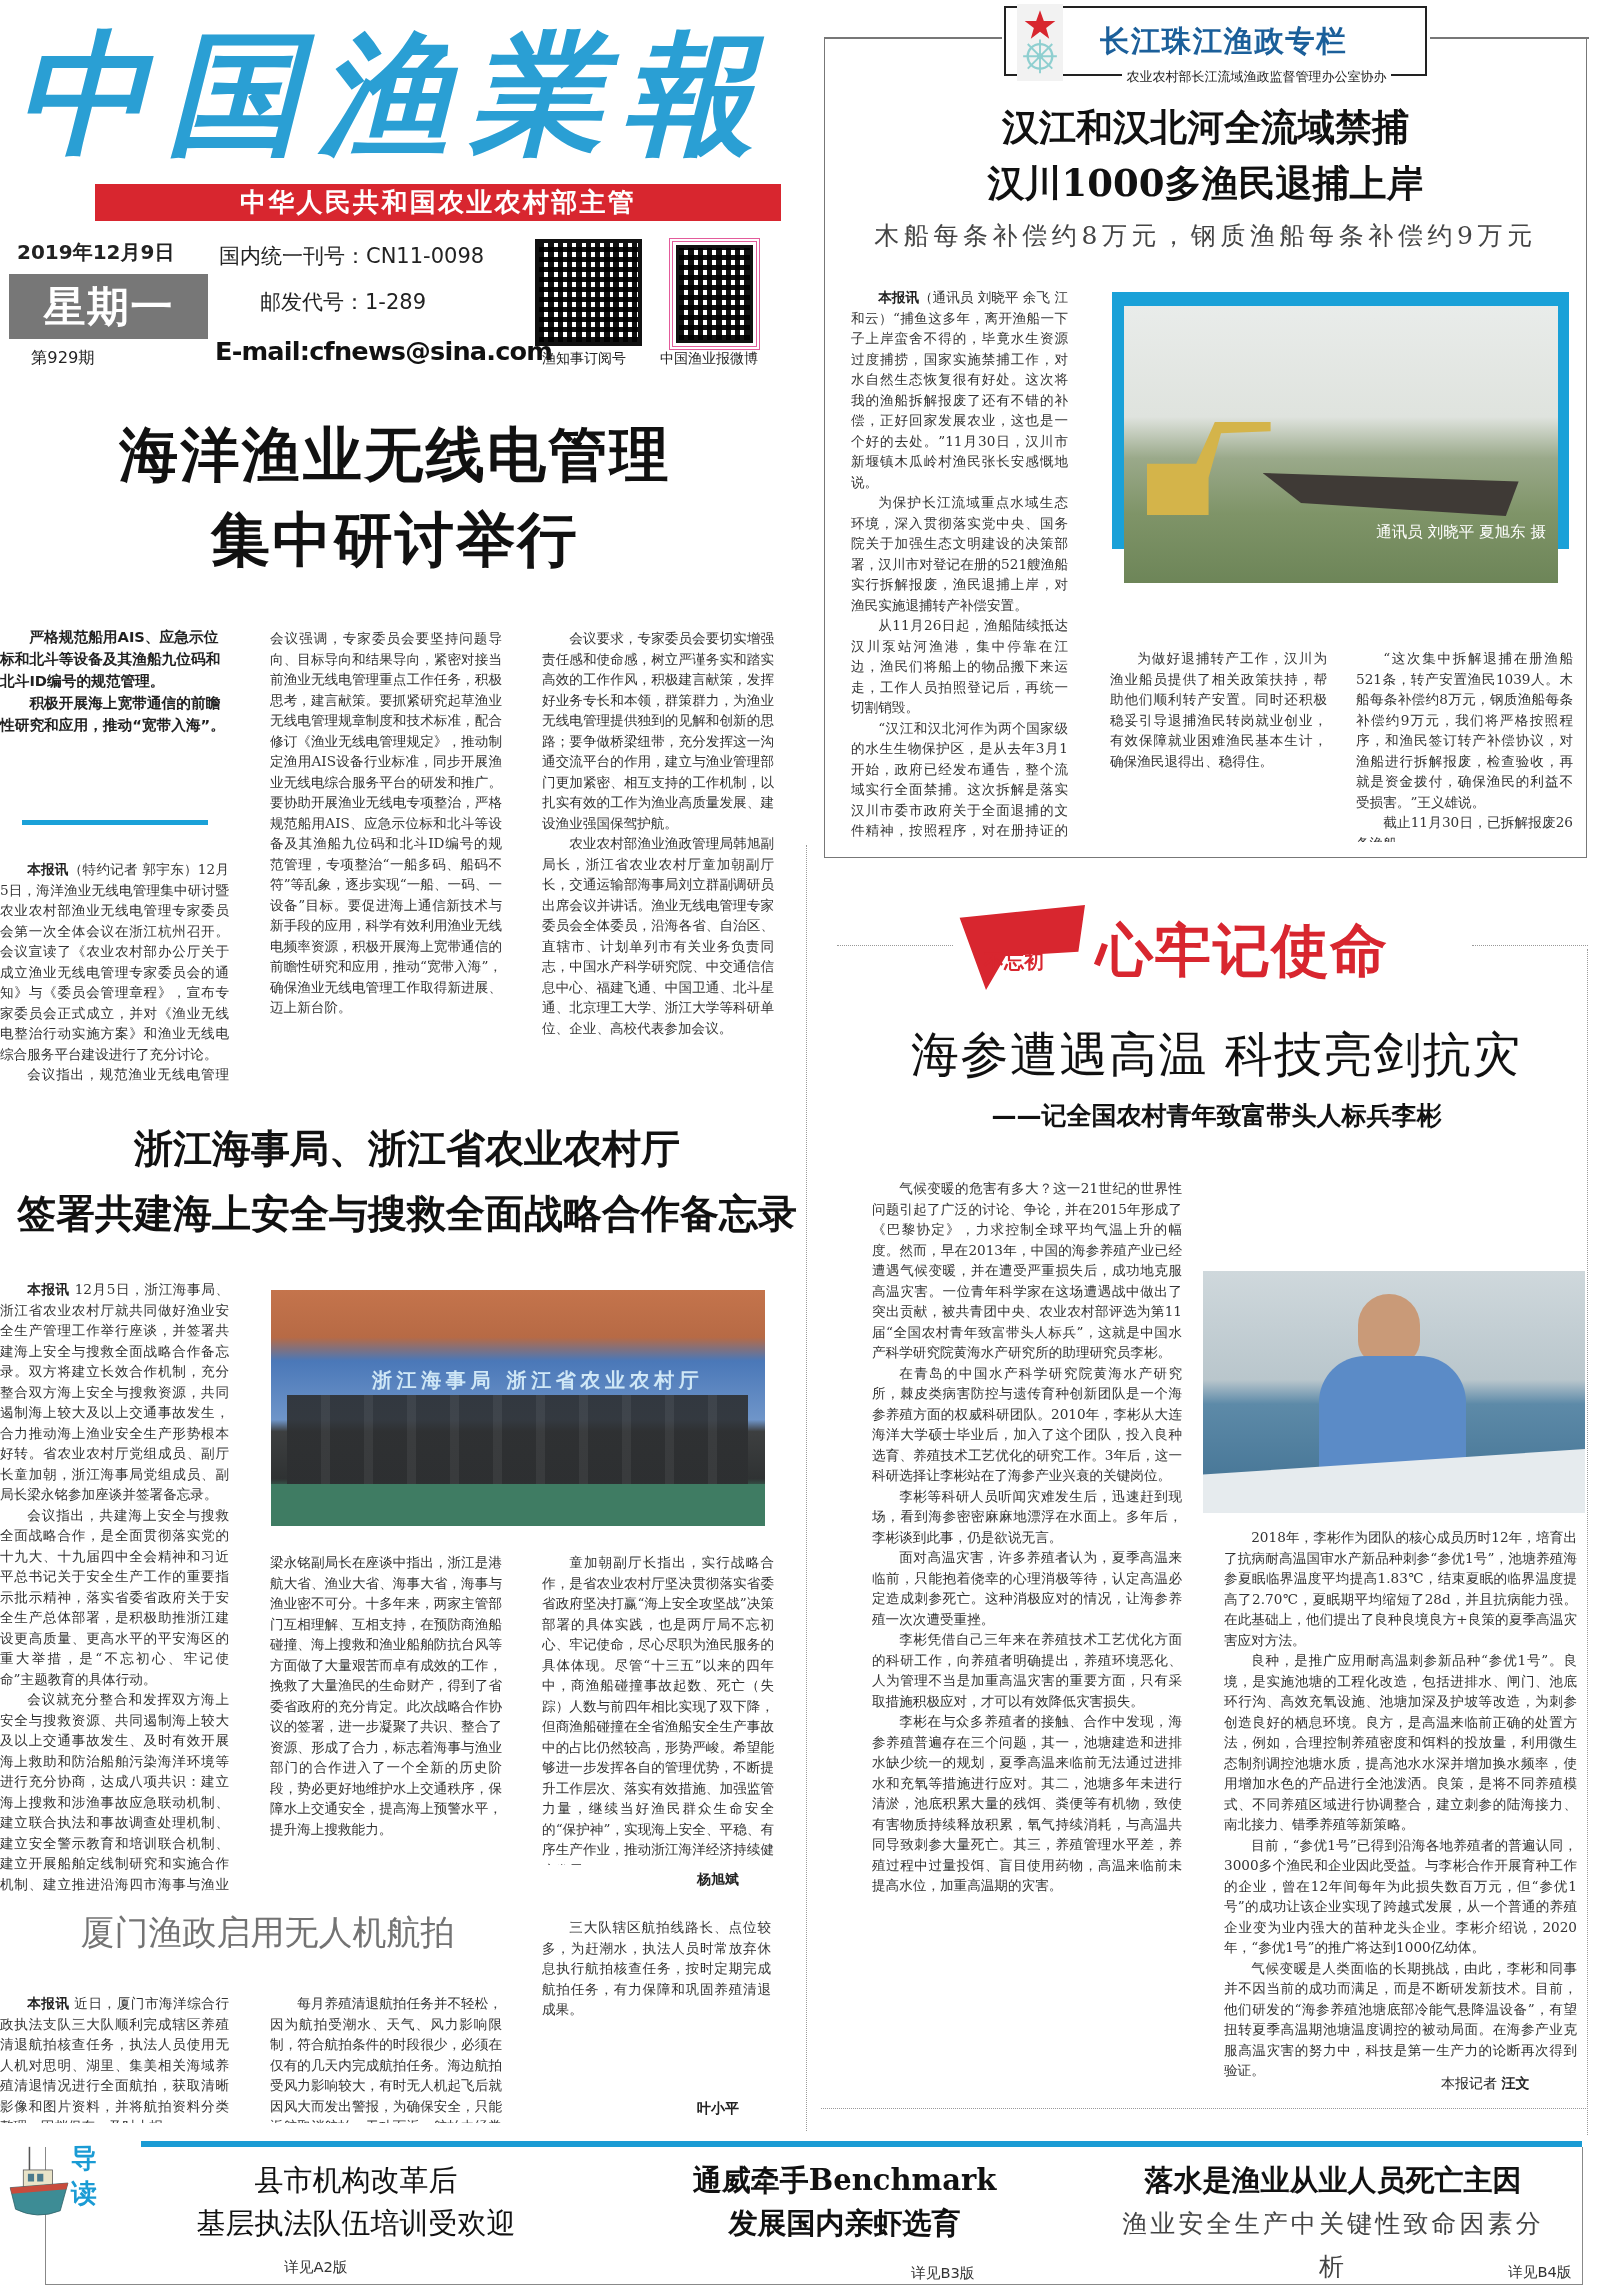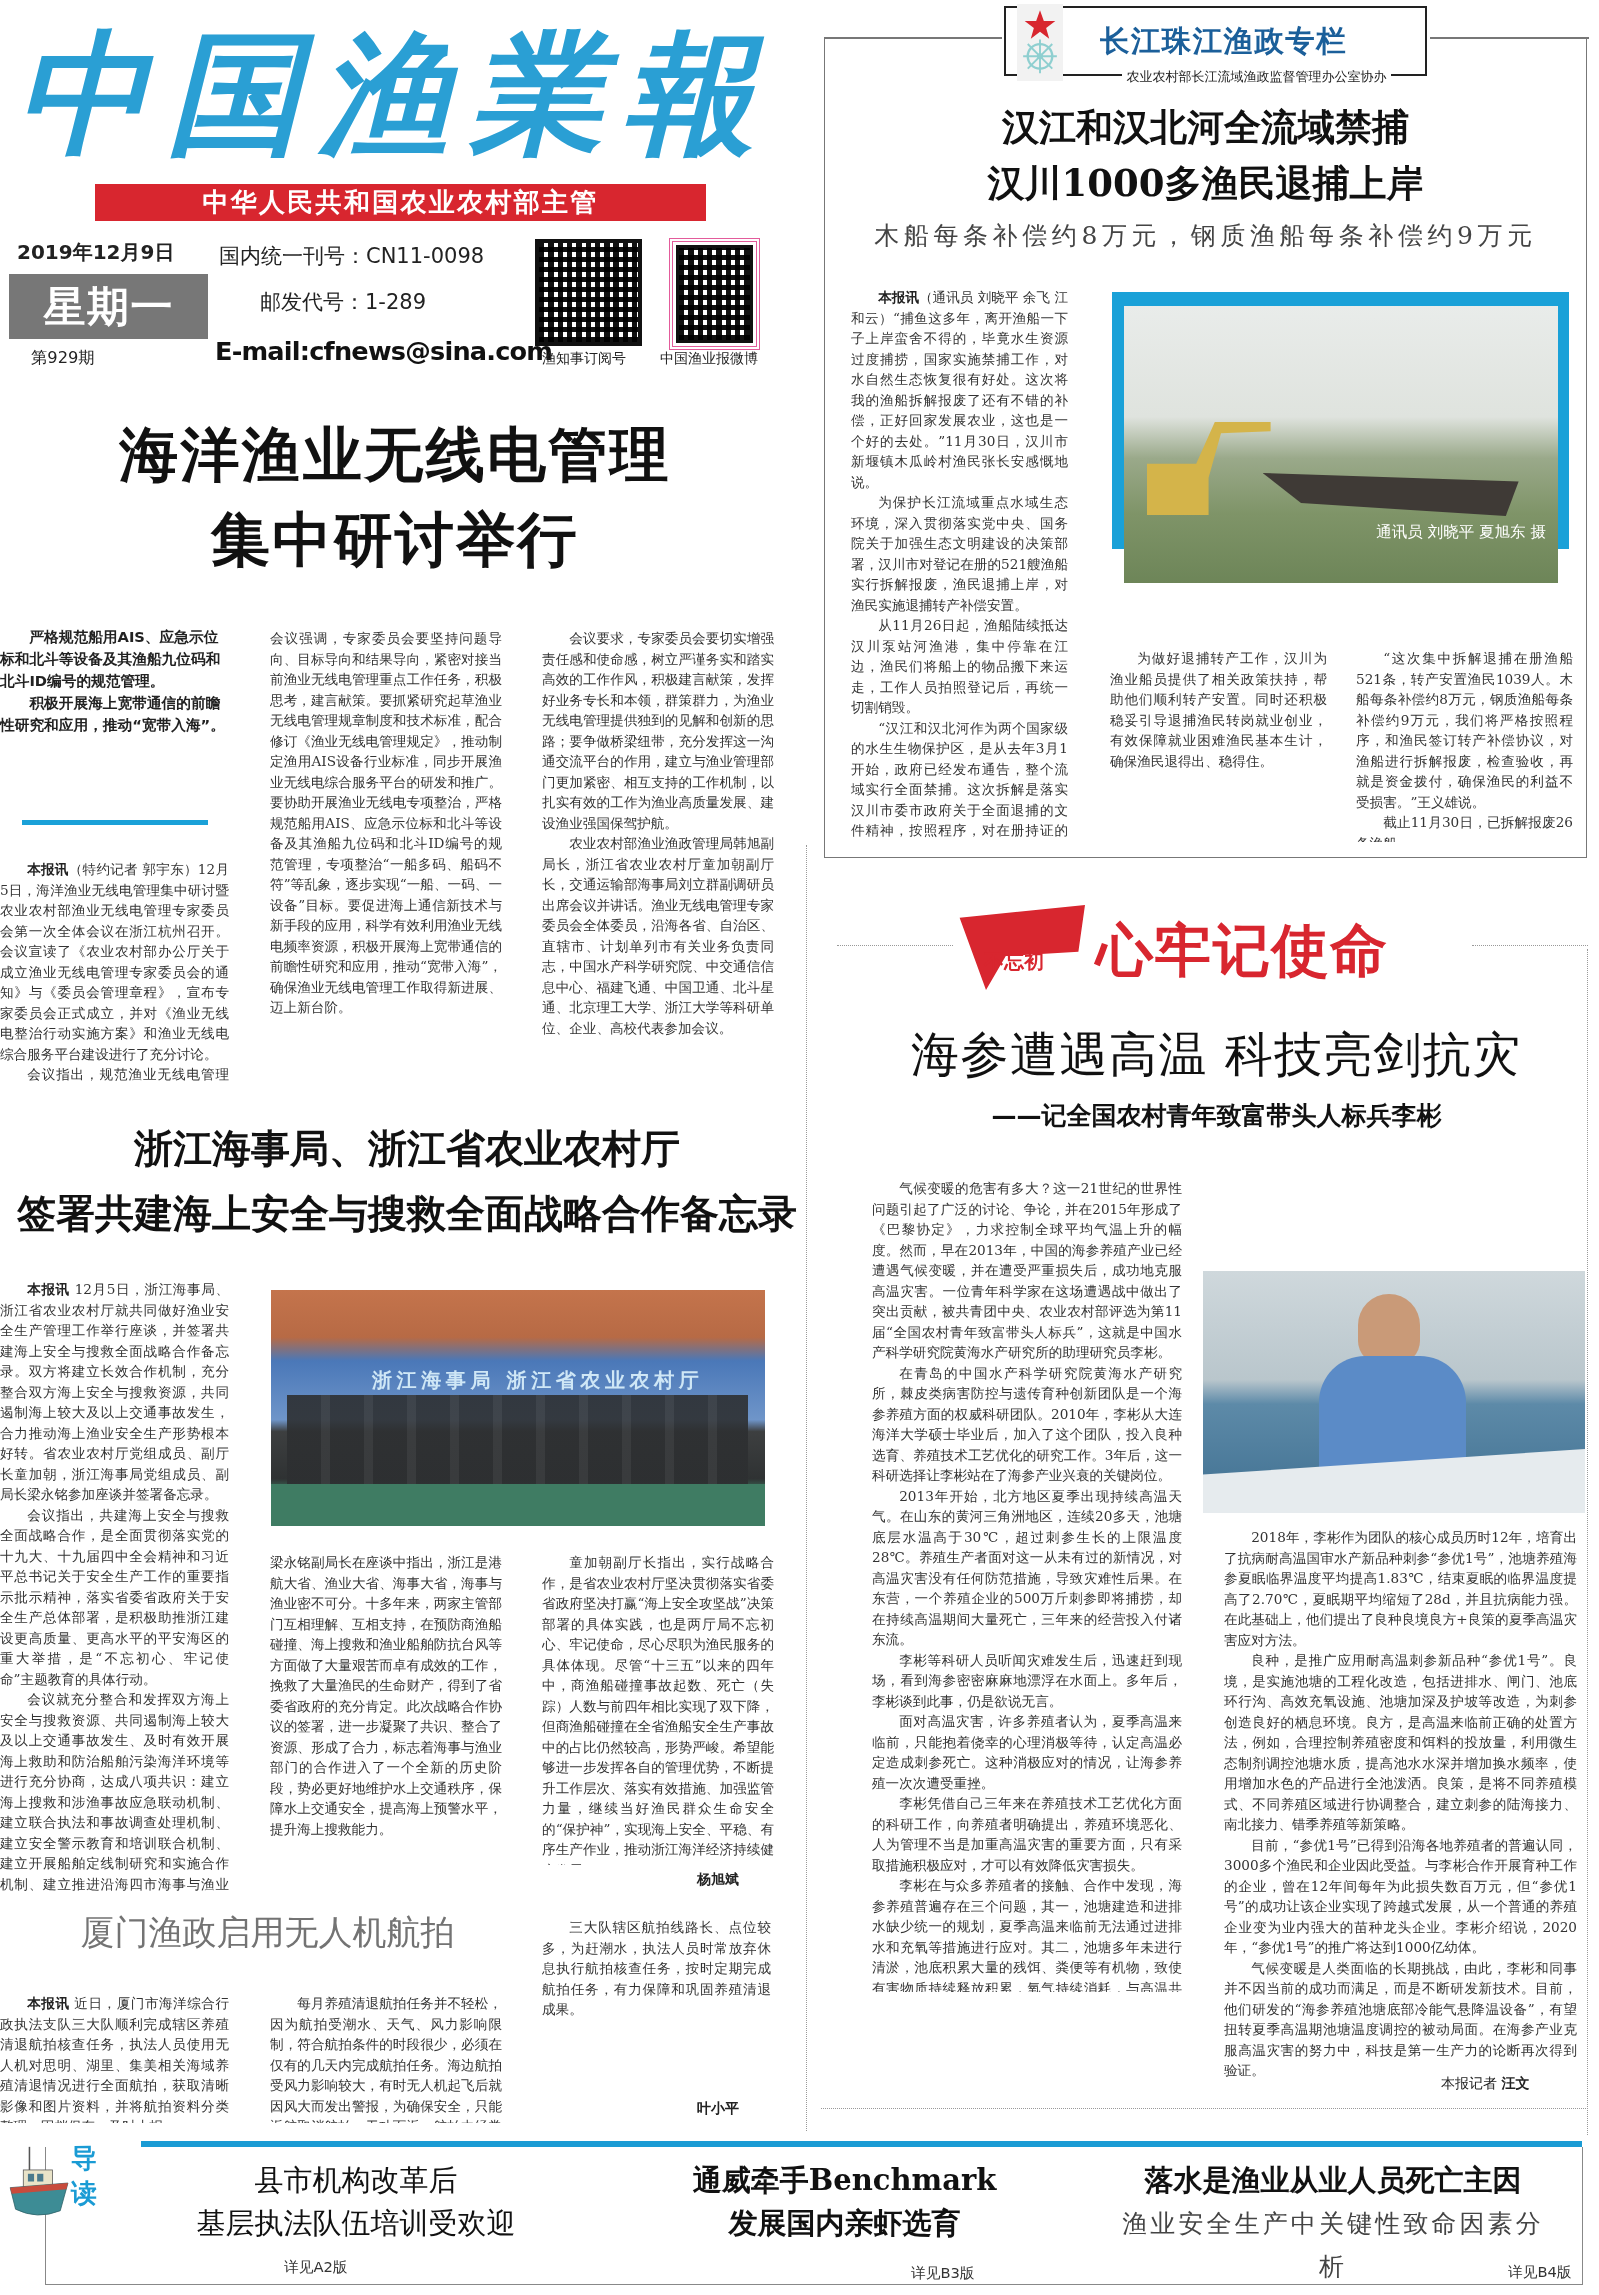--- a/index.html
+++ b/index.html
@@ -5,21 +5,21 @@
   * { box-sizing: border-box; margin: 0; padding: 0; }
   body { width: 1600px; height: 2295px; background: #fff; position: relative; overflow: hidden; font-family: "DejaVu Serif", "Liberation Serif", serif; color: #222; }
   .abs { position: absolute; }
   .body-text { font-size: 13.6px; line-height: 20.5px; color: #333; text-align: justify; font-family: "DejaVu Serif", serif; }
   .body-text p { text-indent: 2em; }
   .body-text b { font-family: "DejaVu Sans", sans-serif; color: #222; }
   .col { position: absolute; overflow: hidden; }
 
   
   .mast-title { left: 15.5px; top: 15.5px; width: 759px; height: 155px; font-family: "DejaVu Serif", serif; font-weight: bold; font-size: 133px; letter-spacing: 18.6px; color: #2a9fd4; font-style: italic; line-height: 155px; white-space: nowrap; }
-  .mast-band { left: 95px; top: 184px; width: 611px; height: 37px; background: #d8262f; color: #fff; font-family: "DejaVu Sans", sans-serif; font-weight: bold; font-size: 26px; text-align: center; line-height: 37px; letter-spacing: 2.3px; }
+  .mast-band { left: 95px; top: 184px; width: 686px; height: 37px; background: #d8262f; color: #fff; font-family: "DejaVu Sans", sans-serif; font-weight: bold; font-size: 26px; text-align: center; line-height: 37px; letter-spacing: 2.3px; }
   .date { left: 17px; top: 239px; font-family: "DejaVu Sans", sans-serif; font-weight: bold; font-size: 20px; color: #222; }
   .weekday { left: 9.3px; top: 274px; width: 199px; height: 65px; background: #777; color: #fff; font-family: "DejaVu Sans", sans-serif; font-weight: bold; font-size: 42px; text-align: center; line-height: 65px; letter-spacing: 1.5px; }
   .issue { left: 31px; top: 347px; font-size: 16.3px; font-family: "DejaVu Sans", sans-serif; color: #222; }
   .cn-no { left: 219px; top: 242px; font-size: 21px; font-family: "DejaVu Sans", sans-serif; color: #222; }
   .post-no { left: 260px; top: 288px; font-size: 21px; font-family: "DejaVu Sans", sans-serif; color: #222; }
   .email { left: 215px; top: 336px; font-size: 25.6px; font-family: "DejaVu Sans", sans-serif; font-weight: bold; color: #111; letter-spacing: -0.8px; }
   .qr { width: 107px; height: 107px; background:
       repeating-linear-gradient(90deg, #111 0 5.4px, #fff 5.4px 9.3px),
       repeating-linear-gradient(0deg, #111 0 4.6px, #fff 4.6px 10px); background-blend-mode: multiply; border: 4.6px solid #111; }
   .qr-label { font-size: 14px; font-family: "DejaVu Sans", sans-serif; color: #222; white-space: nowrap; }
@@ -191,21 +191,20 @@
   <div class="abs mission-small">不忘初</div>
   <div class="abs mission-big">心牢记使命</div>
 </div>
 <div class="abs hl3">海参遭遇高温  科技亮剑抗灾</div>
 <div class="abs hl3-sub">——记全国农村青年致富带头人标兵李彬</div>
 <div class="abs" style="left:1587px; top:949px; width:0; height:1186px; border-left:1.5px dotted #999;"></div>
 
 <div class="col body-text" style="left:872px; top:1178px; width:310px; height:814px;">
   <p>气候变暖的危害有多大？这一21世纪的世界性问题引起了广泛的讨论、争论，并在2015年形成了《巴黎协定》，力求控制全球平均气温上升的幅度。然而，早在2013年，中国的海参养殖产业已经遭遇气候变暖，并在遭受严重损失后，成功地克服高温灾害。一位青年科学家在这场遭遇战中做出了突出贡献，被共青团中央、农业农村部评选为第11届“全国农村青年致富带头人标兵”，这就是中国水产科学研究院黄海水产研究所的助理研究员李彬。</p>
   <p>在青岛的中国水产科学研究院黄海水产研究所，棘皮类病害防控与遗传育种创新团队是一个海参养殖方面的权威科研团队。2010年，李彬从大连海洋大学硕士毕业后，加入了这个团队，投入良种选育、养殖技术工艺优化的研究工作。3年后，这一科研选择让李彬站在了海参产业兴衰的关键岗位。</p>
-  <p>2013年开始，北方地区夏季出现持续高温天气。在山东的黄河三角洲地区，连续20多天，池塘底层水温高于30℃，超过刺参生长的上限温度28℃。养殖生产者面对这一从未有过的新情况，对高温灾害没有任何防范措施，导致灾难性后果。在东营，一个养殖企业的500万斤刺参即将捕捞，却在持续高温期间大量死亡，三年来的经营投入付诸东流。</p>
   <p>李彬等科研人员听闻灾难发生后，迅速赶到现场，看到海参密密麻麻地漂浮在水面上。多年后，李彬谈到此事，仍是欲说无言。</p>
   <p>面对高温灾害，许多养殖者认为，夏季高温来临前，只能抱着侥幸的心理消极等待，认定高温必定造成刺参死亡。这种消极应对的情况，让海参养殖一次次遭受重挫。</p>
   <p>李彬凭借自己三年来在养殖技术工艺优化方面的科研工作，向养殖者明确提出，养殖环境恶化、人为管理不当是加重高温灾害的重要方面，只有采取措施积极应对，才可以有效降低灾害损失。</p>
   <p>李彬在与众多养殖者的接触、合作中发现，海参养殖普遍存在三个问题，其一，池塘建造和进排水缺少统一的规划，夏季高温来临前无法通过进排水和充氧等措施进行应对。其二，池塘多年未进行清淤，池底积累大量的残饵、粪便等有机物，致使有害物质持续释放积累，氧气持续消耗，与高温共同导致刺参大量死亡。其三，养殖管理水平差，养殖过程中过量投饵、盲目使用药物，高温来临前未提高水位，加重高温期的灾害。</p>
 
 </div>
 <div class="abs photo3">
   <div class="abs" style="left:155px; top:23px; width:62px; height:70px; border-radius:31px 31px 23px 23px; background:#c99a78;"></div>
   <div class="abs" style="left:116px; top:85px; width:147px; height:116px; background:#5b8bc7; border-radius:46px 46px 0 0;"></div>
   <div class="abs" style="left:0; top:178px; width:382px; height:64px; background:#e6ebee; clip-path:polygon(0 40%,100% 0,100% 100%,0 100%);"></div>

